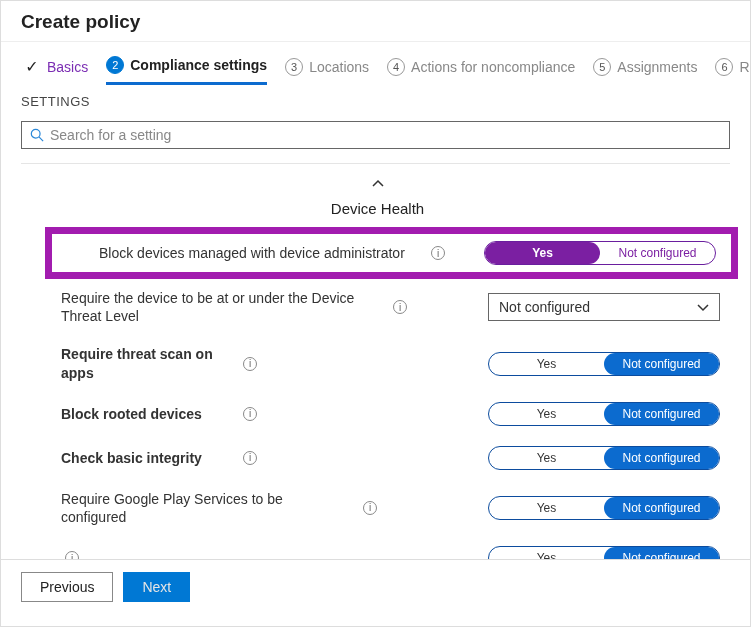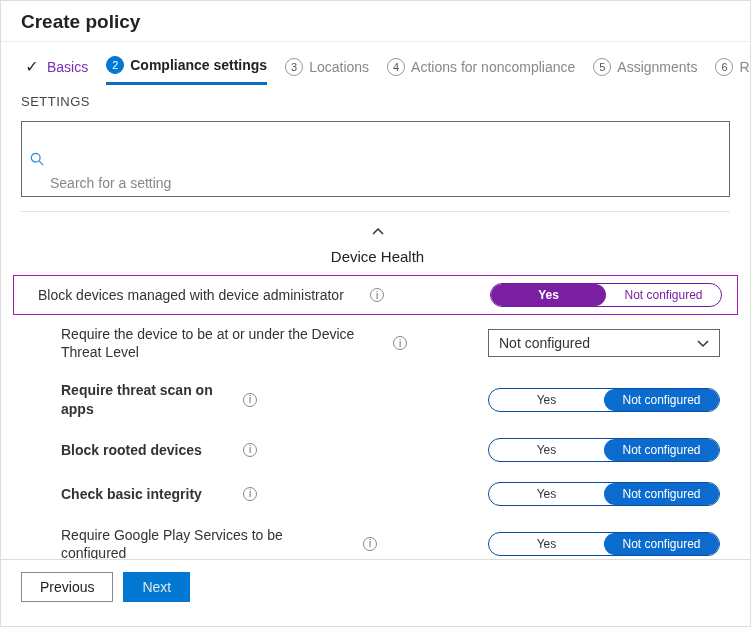--- a/index.html
+++ b/index.html
@@ -10,28 +10,28 @@
   .tab .num { display:inline-flex; align-items:center; justify-content:center; width:18px; height:18px; border:1px solid #999; border-radius:50%; font-size:11px; color:#555; }
   .tab.done .num { border:none; color:#222; font-size:16px; }
   .tab.done .label { color:#7b2db3; }
   .tab.active .num { background:#0078d4; color:#fff; border-color:#0078d4; }
   .tab.active .label { color:#222; font-weight:600; }
   .tab.active { border-bottom:3px solid #0c6bcf; }
   .settings-header { padding: 8px 16px 12px 20px; font-size:13px; letter-spacing:.5px; color:#444; }
   .search-wrap { padding: 0 20px 14px 20px; }
   .search { display:flex; align-items:center; border:1px solid #666; padding:5px 8px; gap:6px; }
   .search svg { flex:0 0 auto; }
-  .search input { flex:1; border:none; outline:none; font-size:14px; color:#1d4ed8;margin-top:48px; }
+  .search input { flex:1; border:none; outline:none; font-size:14px; color:#1d4ed8; }
   .search input::placeholder { color:#888; }
   .divider { border-top:1px solid #e5e5e5; margin:0 20px; }
   .section-head { display:flex; align-items:center; gap:10px; padding:14px 20px 10px 24px; font-size:15px; color:#222; cursor:pointer;flex-direction:column; }
   .chev { width:12px; height:12px; }
   .rows { padding:0 12px 8px 12px; }
   .row { display:flex; align-items:center; padding:10px 18px 10px 48px; gap:8px; }
-  .row.hl { border:1px solid #a21caf; padding:7px 15px 7px 24px; }
+  .row.hl { border:7px solid #a21caf; padding:7px 15px 7px 47px;margin-left:32px; }
   .row .label { flex:0 0 320px; font-size:14px; color:#333; line-height:1.3; }
   .row .label.narrow { flex:0 0 170px;font-weight:bold; }
   .info { width:14px; height:14px; border:1px solid #888; border-radius:50%; display:inline-flex; align-items:center; justify-content:center; font-size:10px; color:#666; margin-left:4px; flex:0 0 auto; }
   .spacer { flex:1; }
   .dropdown { width:232px; border:1px solid #666; padding:5px 10px; font-size:14px; color:#333; display:flex; align-items:center; justify-content:space-between; cursor:pointer; }
   .toggle { width:232px; display:flex; border:1px solid #555; border-radius:16px; overflow:hidden; font-size:12px; cursor:pointer;justify-content:space-between; }
   .toggle .opt { flex:1; text-align:center; padding:4px 0; }
   .toggle.purple { border-color:#6a1e9e; }
   .toggle.purple .opt.on { background:#7b1fa2; color:#fff; border-radius:14px; font-weight:600; }
   .toggle.purple .opt.off { color:#7b1fa2; }

